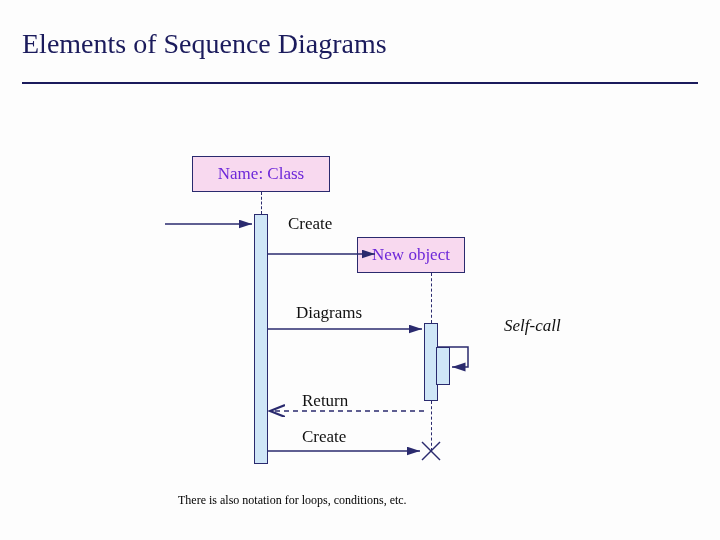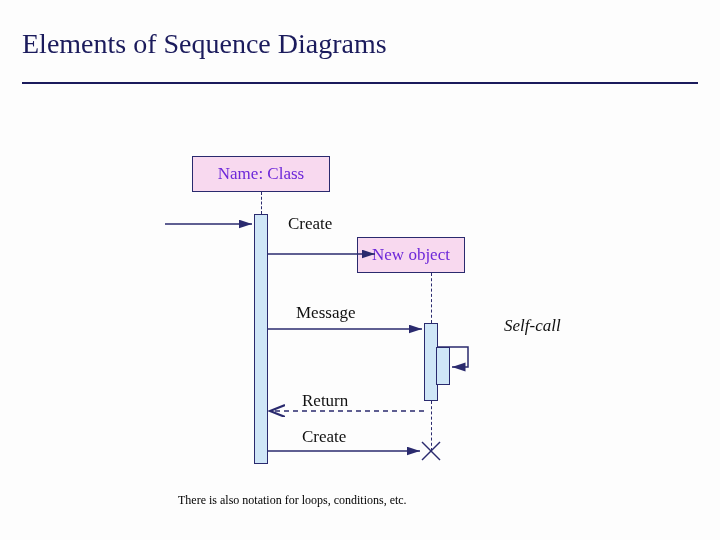--- a/index.html
+++ b/index.html
@@ -81,21 +81,21 @@
 
 <div class="lifeline" style="top:273px; left:431px; height:50px;"></div>
 
 <div class="activation" style="top:323px; left:424px; width:14px; height:78px;"></div>
 
 <div class="activation" style="top:347px; left:436px; width:14px; height:38px;"></div>
 
 <div class="lifeline" style="top:401px; left:431px; height:50px;"></div>
 
 <div class="label" style="top:214px; left:288px;">Create</div>
-<div class="label" style="top:303px; left:296px;">Message</div>
+<div class="label" style="top:303px; left:296px;">Diagrams</div>
 <div class="label" style="top:316px; left:504px;font-style:italic;">Self-call</div>
 <div class="label" style="top:391px; left:302px;">Return</div>
 <div class="label" style="top:427px; left:302px;">Create</div>
 
 <div class="footer" style="top:493px; left:178px;">There is also notation for loops, conditions, etc.</div>
 
 <svg width="720" height="540">
   <defs>
     <marker id="arrow-solid" markerWidth="10" markerHeight="10" refX="9" refY="3" orient="auto" markerUnits="strokeWidth">
       <path d="M0,0 L9,3 L0,6 Z" fill="#2a2a6e"></path>

